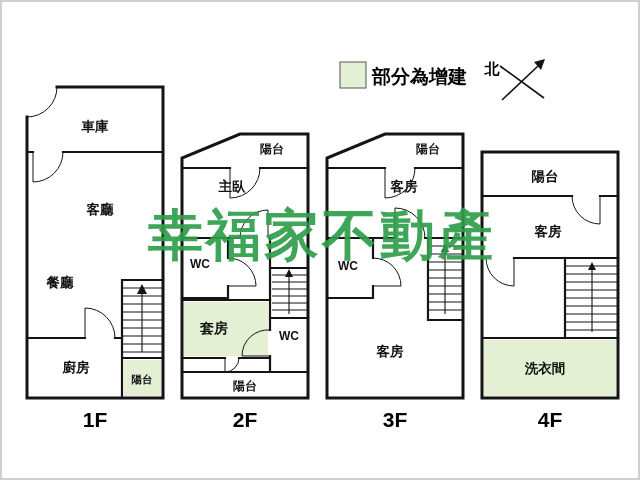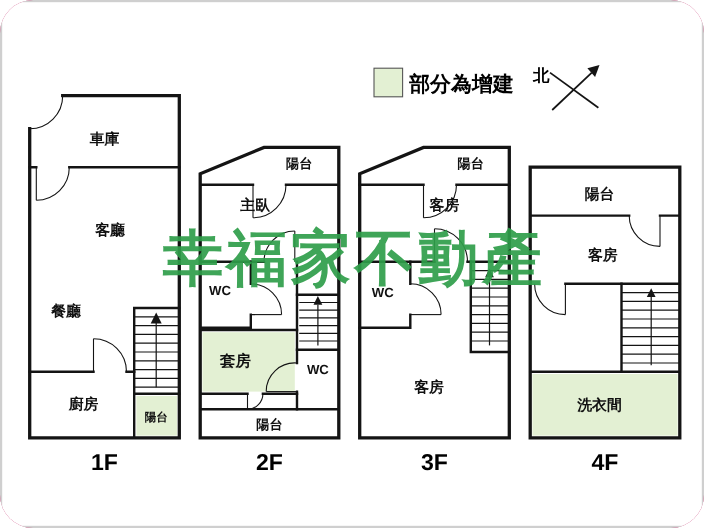--- a/index.html
+++ b/index.html
@@ -1,17 +1,17 @@
 <!DOCTYPE html>
 <html><head>
 <meta charset="utf-8">
 <style>
   html,body{margin:0;padding:0;background:#ffffff;}
   .screen{position:relative;width:640px;height:480px;background:#be185d;overflow:hidden;
-          font-family:"Liberation Sans","DejaVu Sans",sans-serif;border-radius:30px;}
+          font-family:"Liberation Sans","DejaVu Sans",sans-serif;}
   svg{display:block;}
   .wall{stroke:#141414;stroke-width:3;fill:none;stroke-linecap:square;stroke-linejoin:miter;}
   .iwall{stroke:#141414;stroke-width:2.2;fill:none;stroke-linecap:square;}
   .thin{stroke:#141414;stroke-width:1.1;fill:none;}
   .door{stroke:#141414;stroke-width:1;fill:none;}
   .room-label{font-family:"Liberation Sans","DejaVu Sans",sans-serif;font-size:13.5px;font-weight:700;fill:#111;text-anchor:middle;}
   .lab12{font-size:12px;}
   .lab10{font-size:10.5px;}
   .lab14{font-size:14px;}
   .floor-label{font-family:"Liberation Sans","DejaVu Sans",sans-serif;font-size:21px;font-weight:700;fill:#000;text-anchor:middle;}

